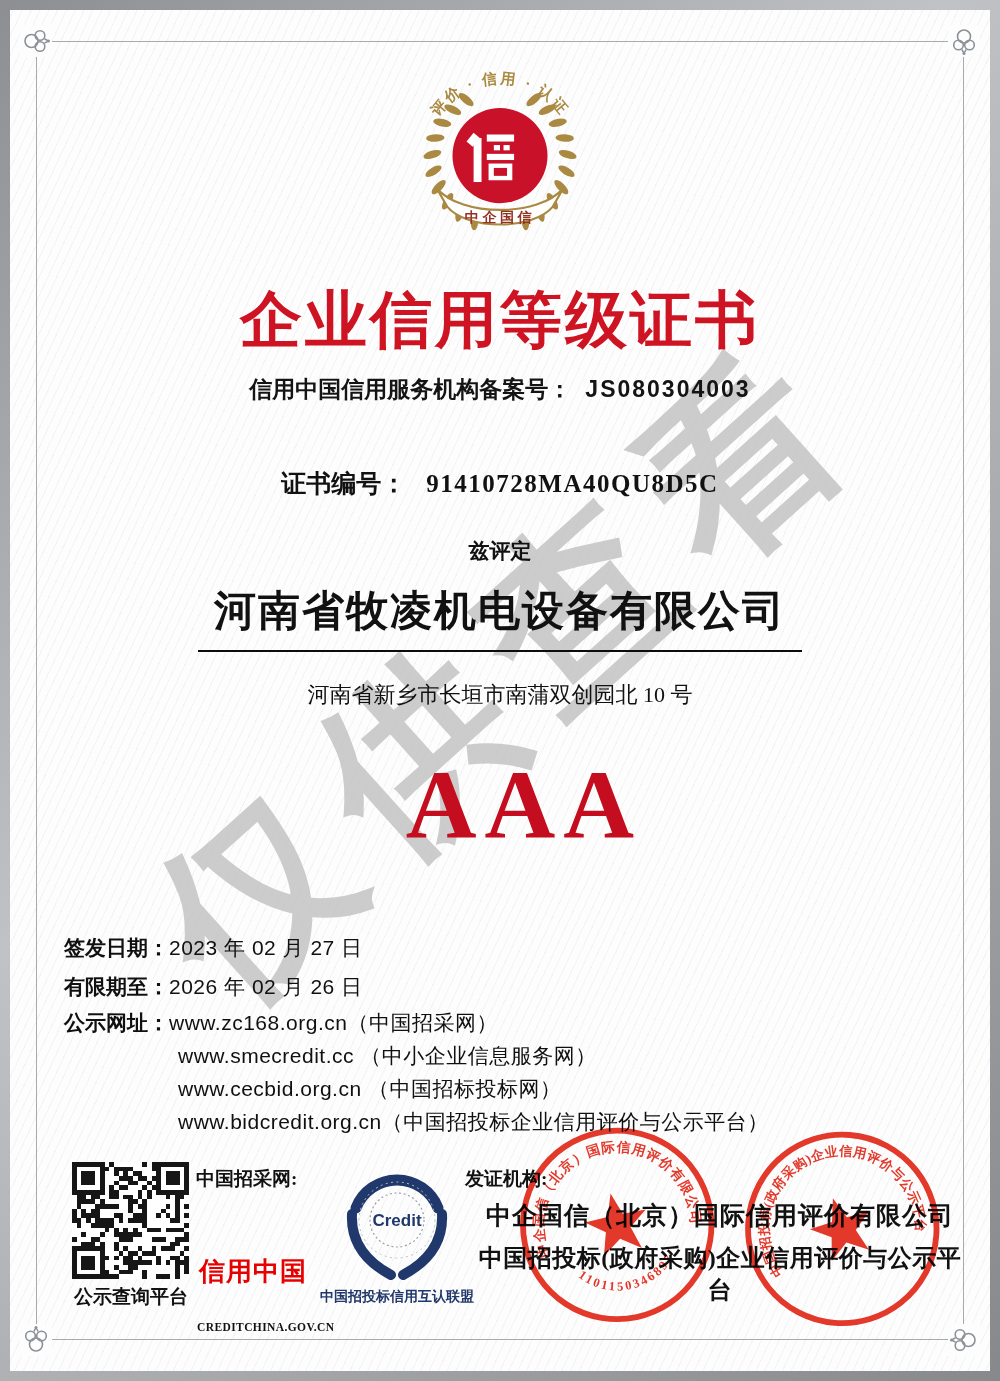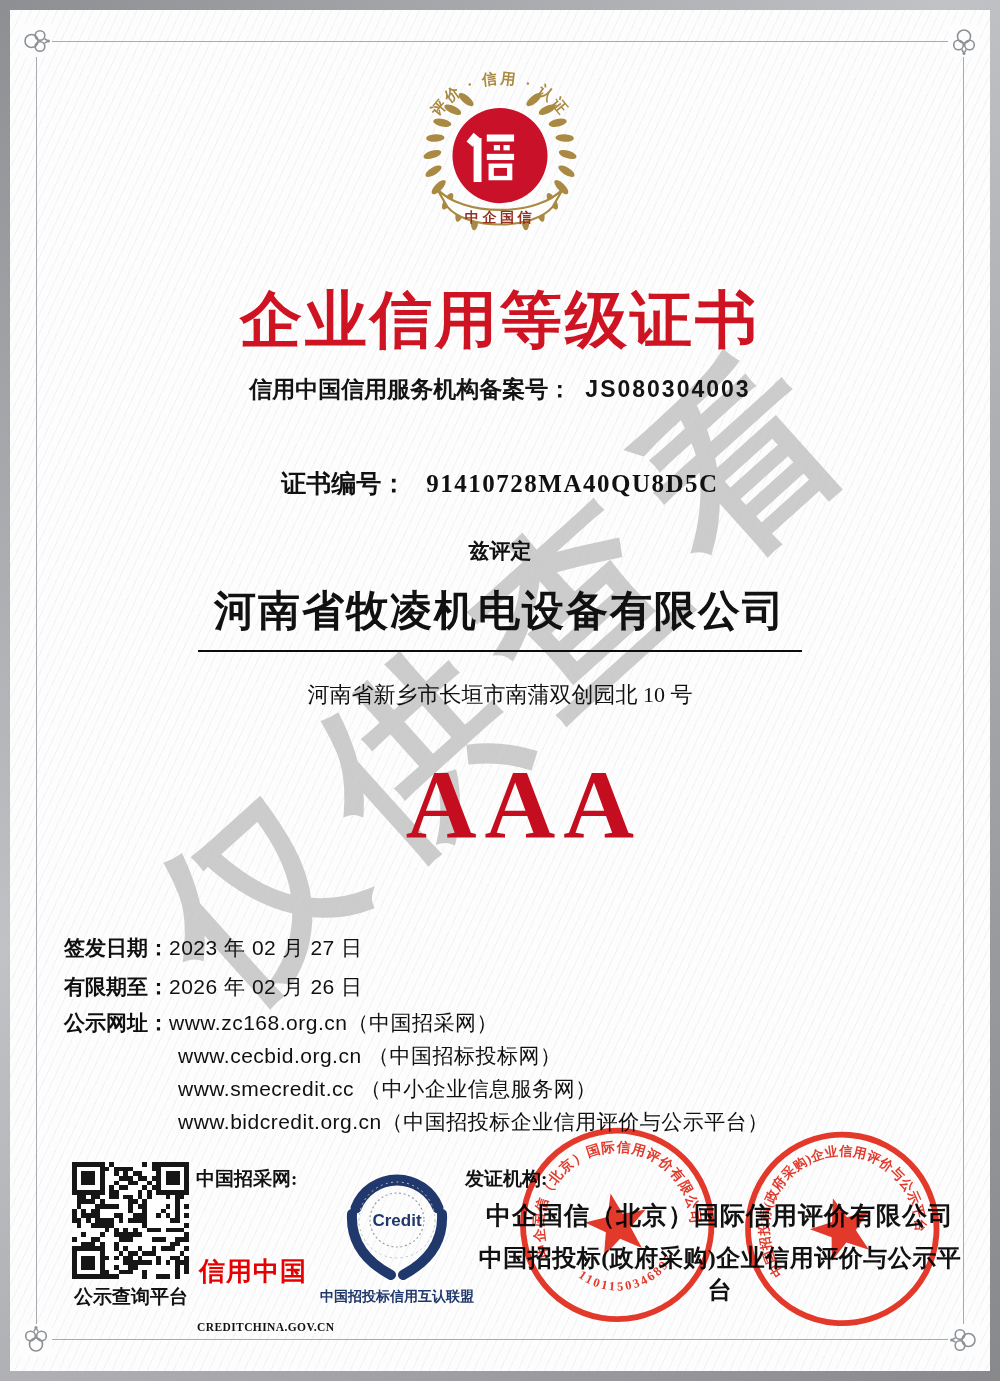--- a/index.html
+++ b/index.html
@@ -196,24 +196,24 @@
       <div class="d-row">
         <span class="d-label">签发日期：</span><span class="d-val">2023 年 02 月 27 日</span>
       </div>
       <div class="d-row">
         <span class="d-label">有限期至：</span><span class="d-val">2026 年 02 月 26 日</span>
       </div>
       <div class="d-row url">
         <span class="d-label">公示网址：</span><span class="d-val">www.zc168.org.cn（中国招采网）</span>
       </div>
       <div class="d-row url url-indent">
-        <span class="d-val">www.cecbid.org.cn （中国招标投标网）</span>
+        <span class="d-val">www.smecredit.cc （中小企业信息服务网）</span>
       </div>
       <div class="d-row url url-indent">
-        <span class="d-val">www.smecredit.cc （中小企业信息服务网）</span>
+        <span class="d-val">www.cecbid.org.cn （中国招标投标网）</span>
       </div>
       <div class="d-row url url-indent">
         <span class="d-val">www.bidcredit.org.cn（中国招投标企业信用评价与公示平台）</span>
       </div>
     </div>
 
     <div class="qr" id="qr-grid">
         <div class="on"></div>
         <div class="on"></div>
         <div class="on"></div>

